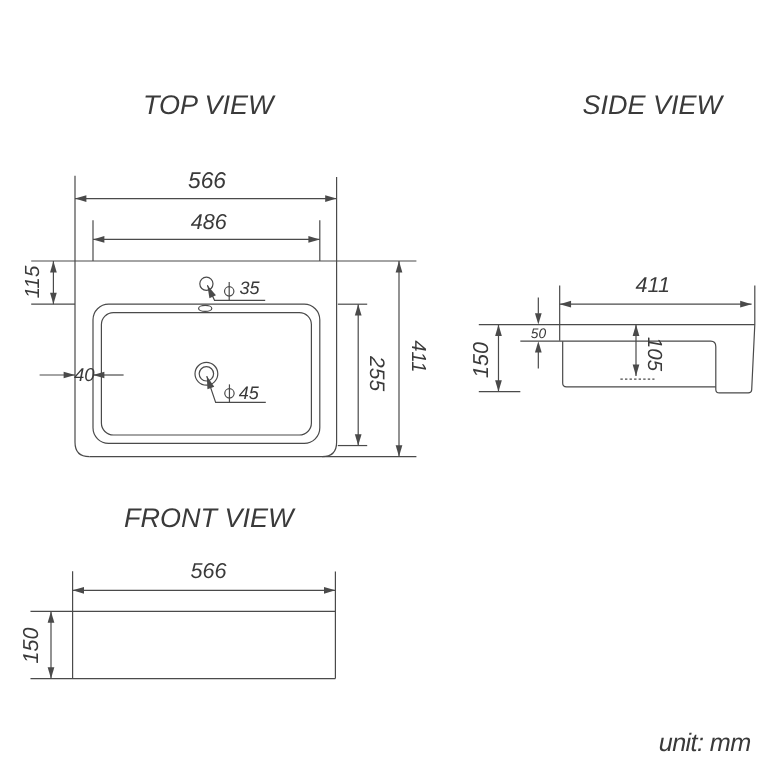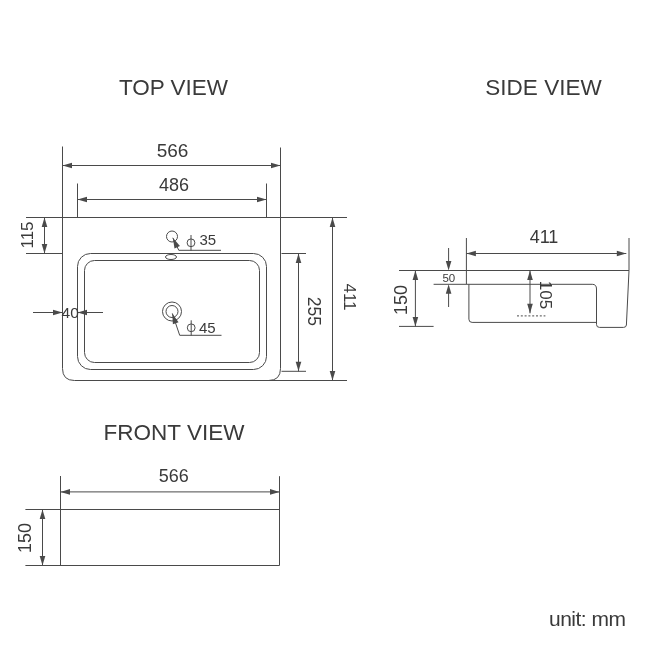--- a/index.html
+++ b/index.html
@@ -1,16 +1,16 @@
 <!DOCTYPE html>
 <html><head>
 <meta charset="utf-8">
 <style>
   html,body{margin:0;padding:0;background:#ffffff;}
-  .wrap{width:570px;height:650px;position:relative;}
+  .wrap{width:570px;height:650px;position:relative;font-style:italic;}
   svg{display:block;}
   text{font-family:"Liberation Sans", sans-serif;fill:#3a3a3a;}
 </style>
 </head>
 <body>
 <div class="wrap">
 <svg width="650" height="650" viewBox="0 0 650 650" style="filter:brightness(1);">
   <defs>
     <path id="ah" d="M0,0 L-9.5,-2.8 L-9.5,2.8 Z" fill="#4a4a4a" stroke="none"></path>
     <path id="ah2" d="M0,0 L-10.5,-3 L-10.5,3 Z" fill="#4a4a4a" stroke="none"></path>

